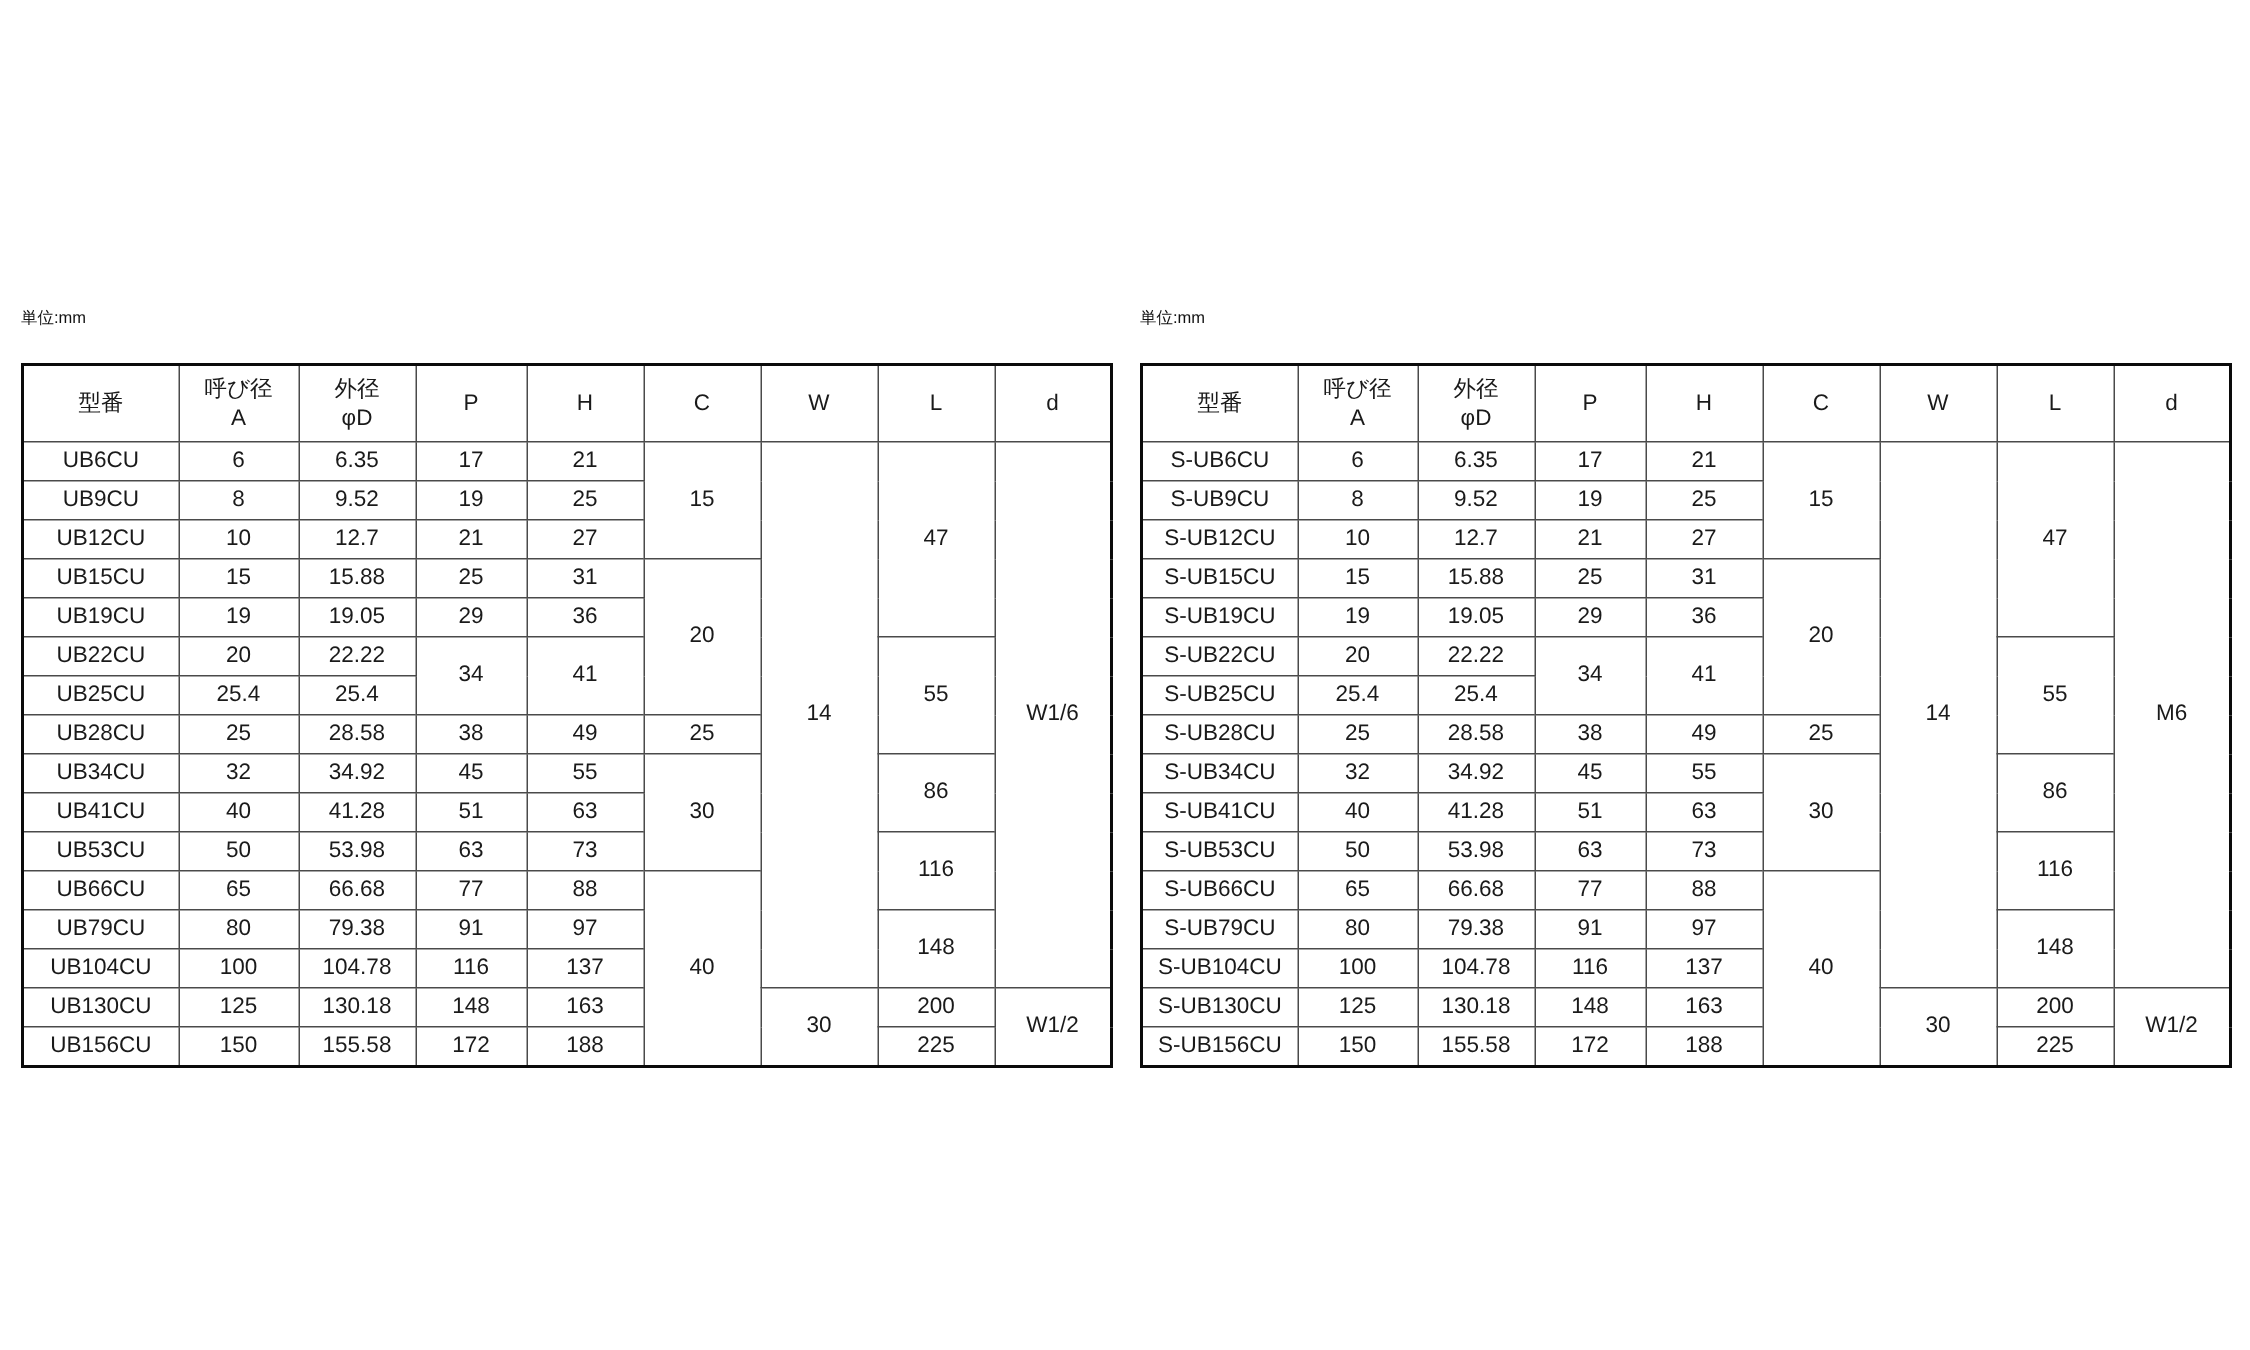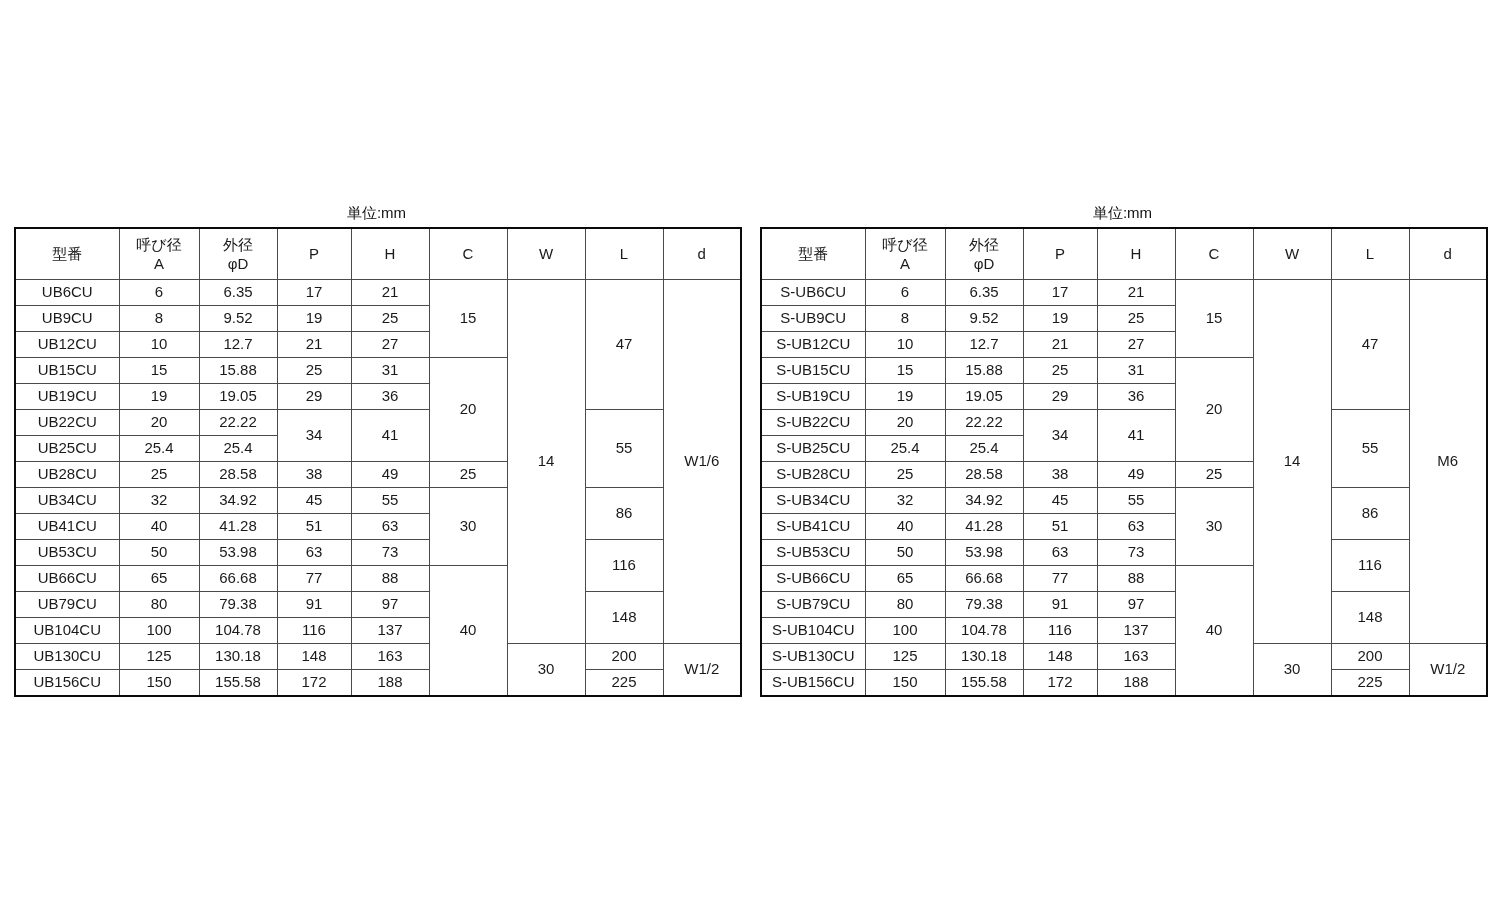--- a/index.html
+++ b/index.html
@@ -22,24 +22,24 @@
     top: 203px;
     display: flex;
     gap: 20px;
   }
   .spec-block {
     width: 726px;
   }
   .unit-note {
     height: 19px;
     line-height: 19px;
-    font-size: 15px;
-    text-align: center;
+    font-size: 11px;
+    text-align: left;
     padding-right: 1px;
-    margin-bottom: 5px;
+    margin-bottom: 20px;
     color: #111111;
   }
   table.spec-table {
     border-collapse: collapse;
     table-layout: fixed;
     width: 726px;
     background: #ffffff;
     padding-left: 36px;
   }
   table.spec-table th,

